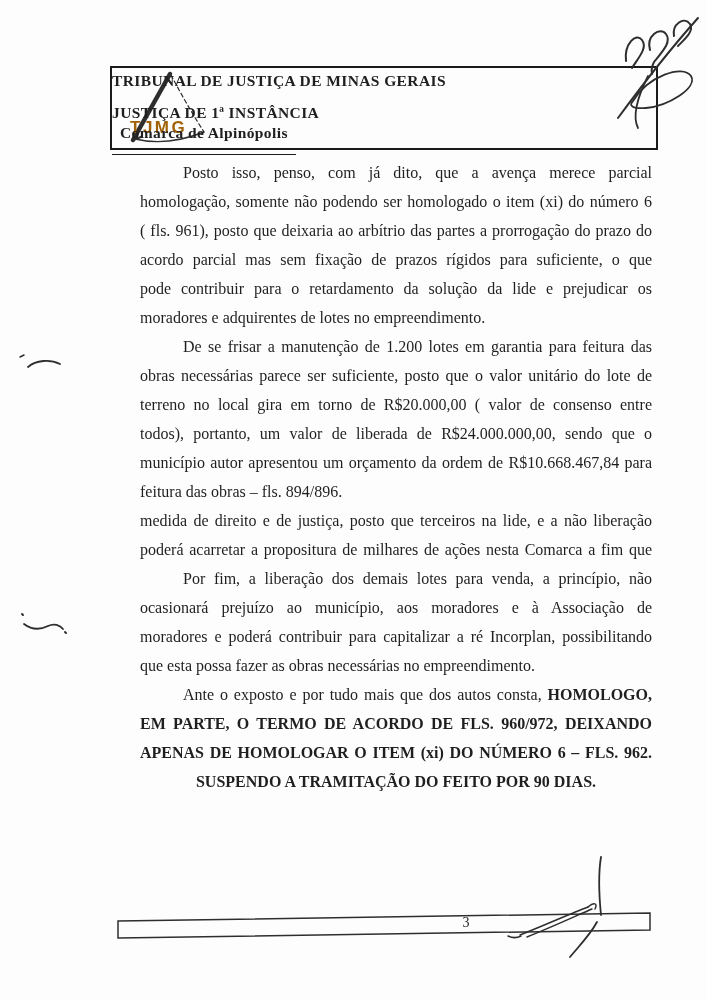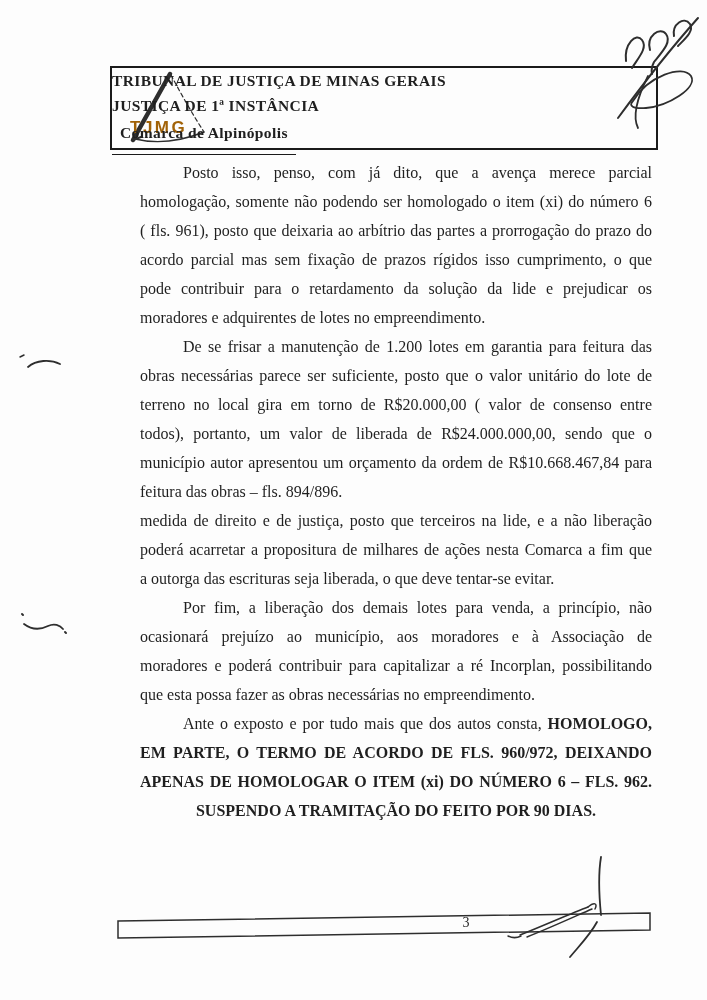--- a/index.html
+++ b/index.html
@@ -8,21 +8,21 @@
     overflow:hidden; font-family:"Liberation Serif", serif; color:#1f1f1f;
   }
   
   .header-box {
     position:absolute; left:110px; top:66px; width:544px; height:80px;
     border:2px solid #1b1b1b; background:#fdfdfd;
   }
   .h-line { position:absolute; left:0; right:0; 
     font-weight:bold; letter-spacing:0.4px; }
   .h-t1 { top:4px;  font-size:15.5px; }
-  .h-t2 { top:29px; font-size:15.5px; }
+  .h-t2 { top:36px; font-size:15.5px; }
   .h-comarca { top:56px; font-size:15.5px; }
   .h-comarca span { border-bottom:1.5px solid #1b1b1b; padding:0 8px 13px; }
   .logo { position:absolute; left:6px; top:0; width:104px; height:78px; }
   .logo svg { position:absolute; left:0; top:0; }
   .logo-text {
     position:absolute; left:12px; top:50px;
     font-family:"Liberation Sans", sans-serif; font-weight:bold;
     font-size:17px; letter-spacing:2.5px; color:#a16207;
   }
   
@@ -86,36 +86,35 @@
     <path d="M12 12 l1 1" stroke-width="2"></path>
     <path d="M14 22 C22 28 30 28 38 24 C44 21 50 23 53 27" stroke-width="1.8"></path>
     <path d="M55 30 l1 1" stroke-width="2"></path>
   </svg>
 
   <div class="doc-body">
       <div>
         <div class="line j indent"><span>Posto isso, penso, com já dito, que a avença merece parcial</span></div>
         <div class="line j"><span>homologação, somente não podendo ser homologado o item (xi) do número 6</span></div>
         <div class="line j"><span>( fls. 961), posto que deixaria ao arbítrio das partes a prorrogação do prazo do</span></div>
-        <div class="line j"><span>acordo parcial mas sem fixação de prazos rígidos isso cumprimento, o que</span></div>
+        <div class="line j"><span>acordo parcial mas sem fixação de prazos rígidos para suficiente, o que</span></div>
         <div class="line j"><span>pode contribuir para o retardamento da solução da lide e prejudicar os</span></div>
         <div class="line l"><span>moradores e adquirentes de lotes no empreendimento.</span></div>
       </div>
       <div>
         <div class="line j indent"><span>De se frisar a manutenção de 1.200 lotes em garantia para feitura das</span></div>
         <div class="line j"><span>obras necessárias parece ser suficiente, posto que o valor unitário do lote de</span></div>
         <div class="line j"><span>terreno no local gira em torno de R$20.000,00 ( valor de consenso entre</span></div>
         <div class="line j"><span>todos), portanto, um valor de liberada de R$24.000.000,00, sendo que o</span></div>
         <div class="line j"><span>município autor apresentou um orçamento da ordem de R$10.668.467,84 para</span></div>
         <div class="line l"><span>feitura das obras – fls. 894/896.</span></div>
       </div>
       <div>
         <div class="line j"><span>medida de direito e de justiça, posto que terceiros na lide, e a não liberação</span></div>
         <div class="line j"><span>poderá acarretar a propositura de milhares de ações nesta Comarca a fim que</span></div>
-        <div class="line l"><span>a outorga das escrituras seja liberada, o que deve tentar-se evitar.</span></div>
       </div>
       <div>
         <div class="line j indent"><span>Por fim, a liberação dos demais lotes para venda, a princípio, não</span></div>
         <div class="line j"><span>ocasionará prejuízo ao município, aos moradores e à Associação de</span></div>
         <div class="line j"><span>moradores e poderá contribuir para capitalizar a ré Incorplan, possibilitando</span></div>
         <div class="line l"><span>que esta possa fazer as obras necessárias no empreendimento.</span></div>
       </div>
       <div>
         <div class="line j indent"><span>Ante o exposto e por tudo mais que dos autos consta, </span><span class="b">HOMOLOGO,</span></div>
         <div class="line j"><span class="b">EM PARTE, O TERMO DE ACORDO DE FLS. 960/972, DEIXANDO</span></div>

